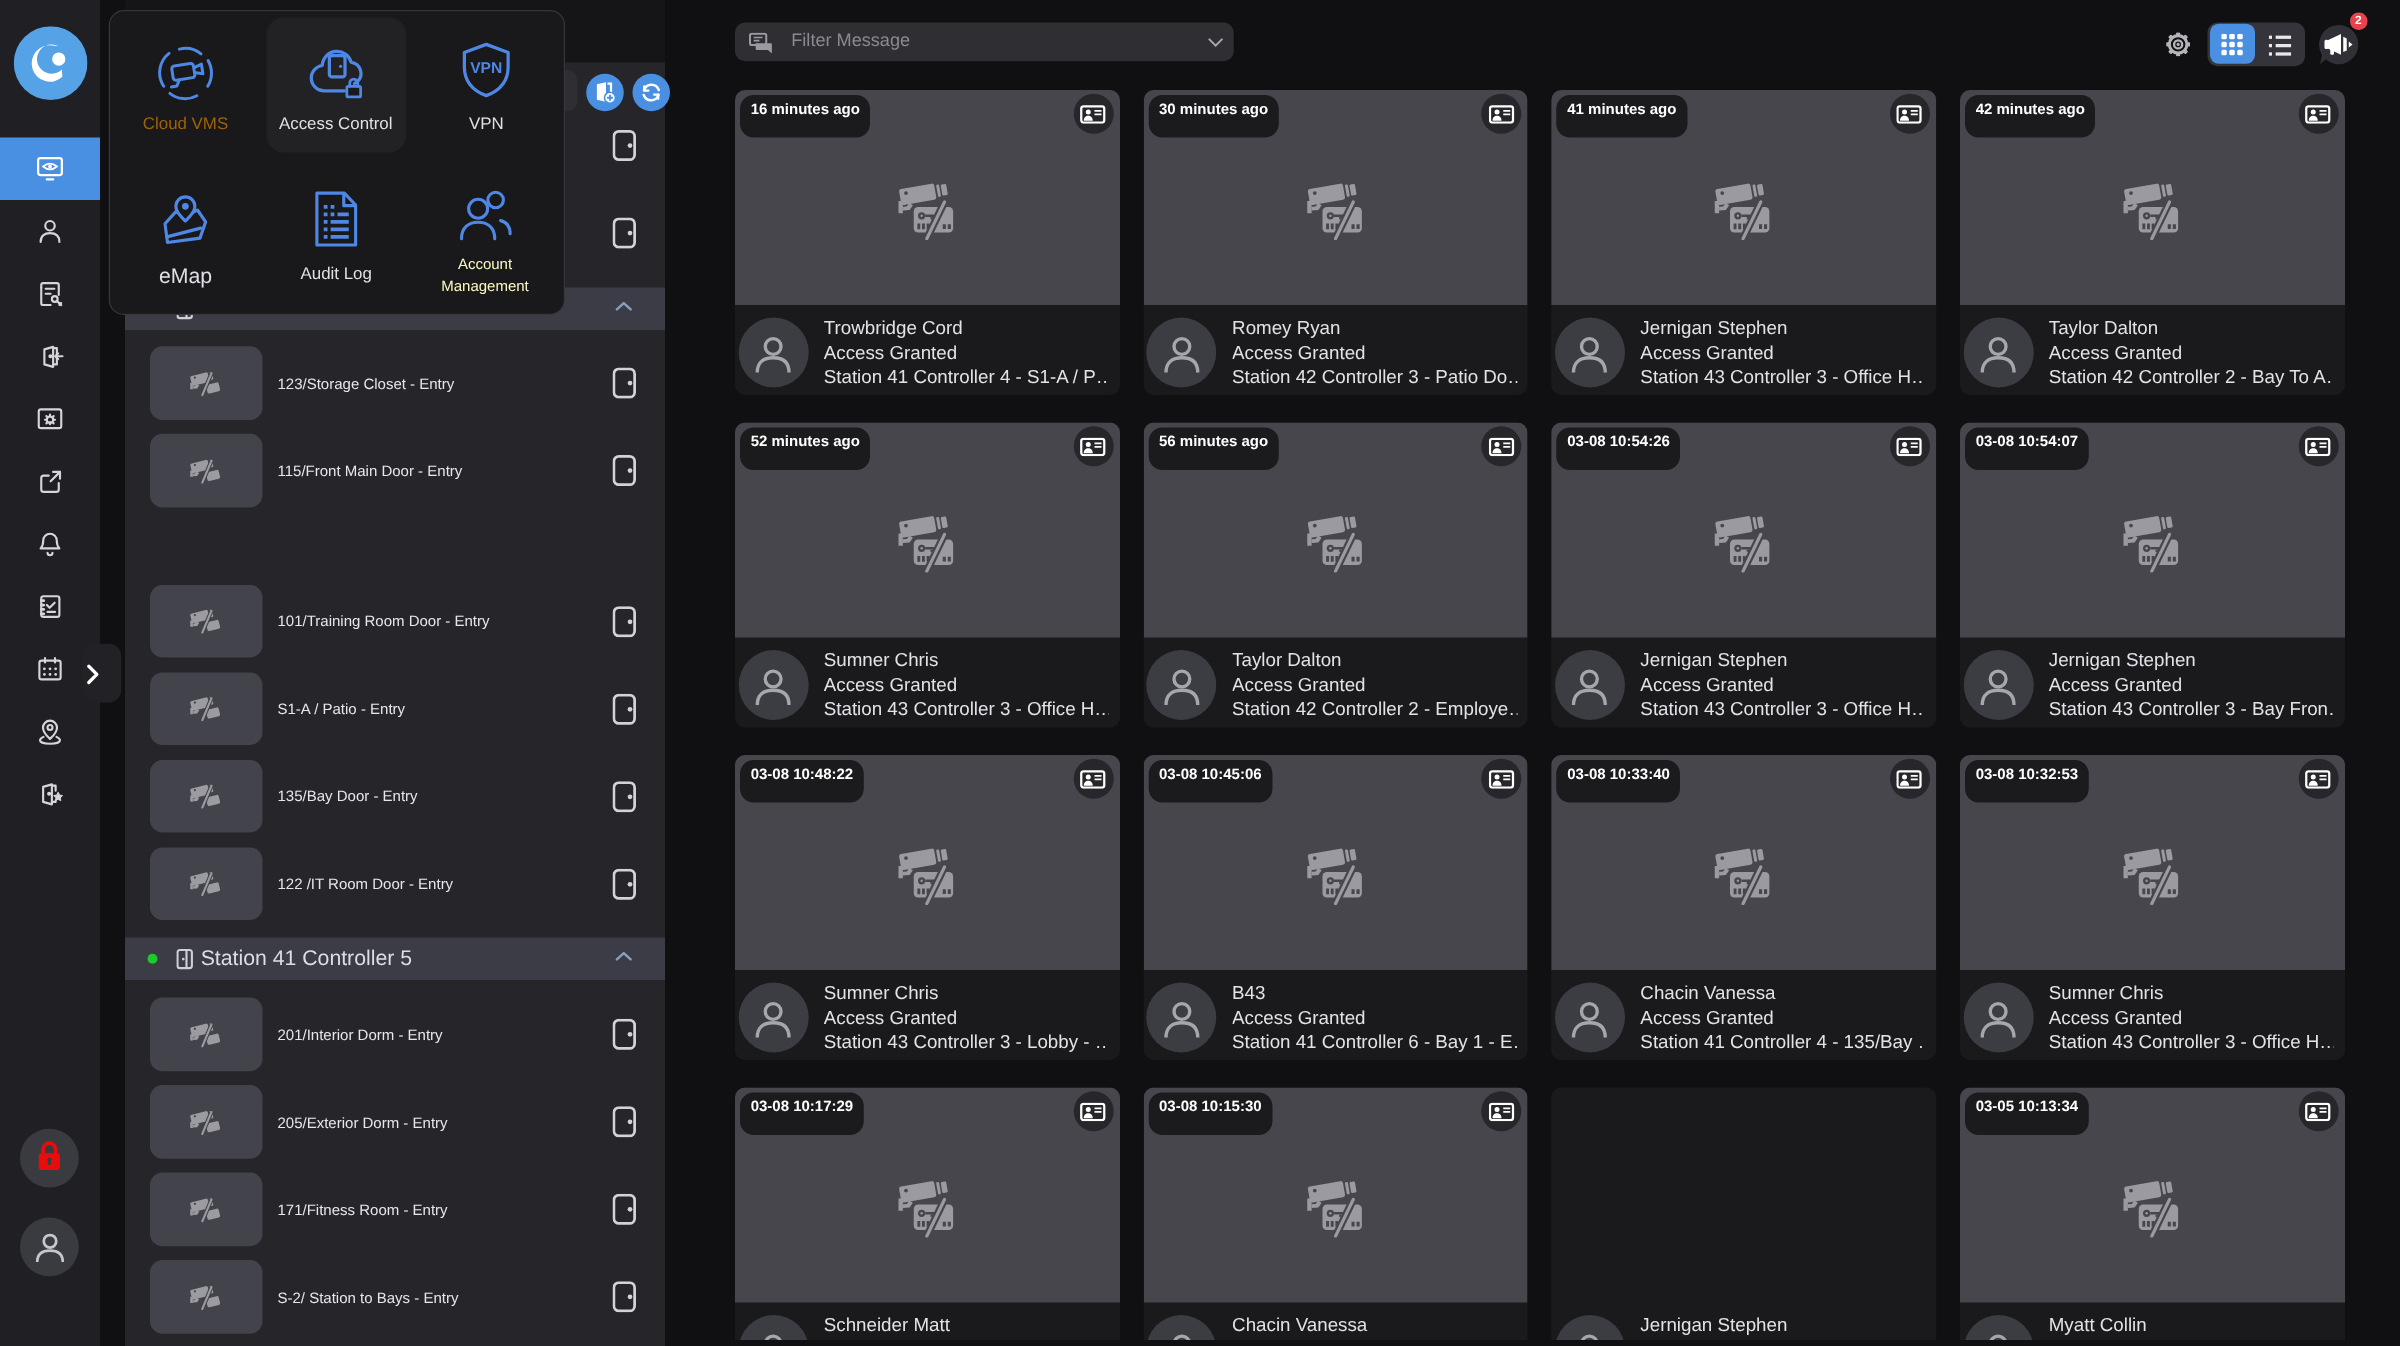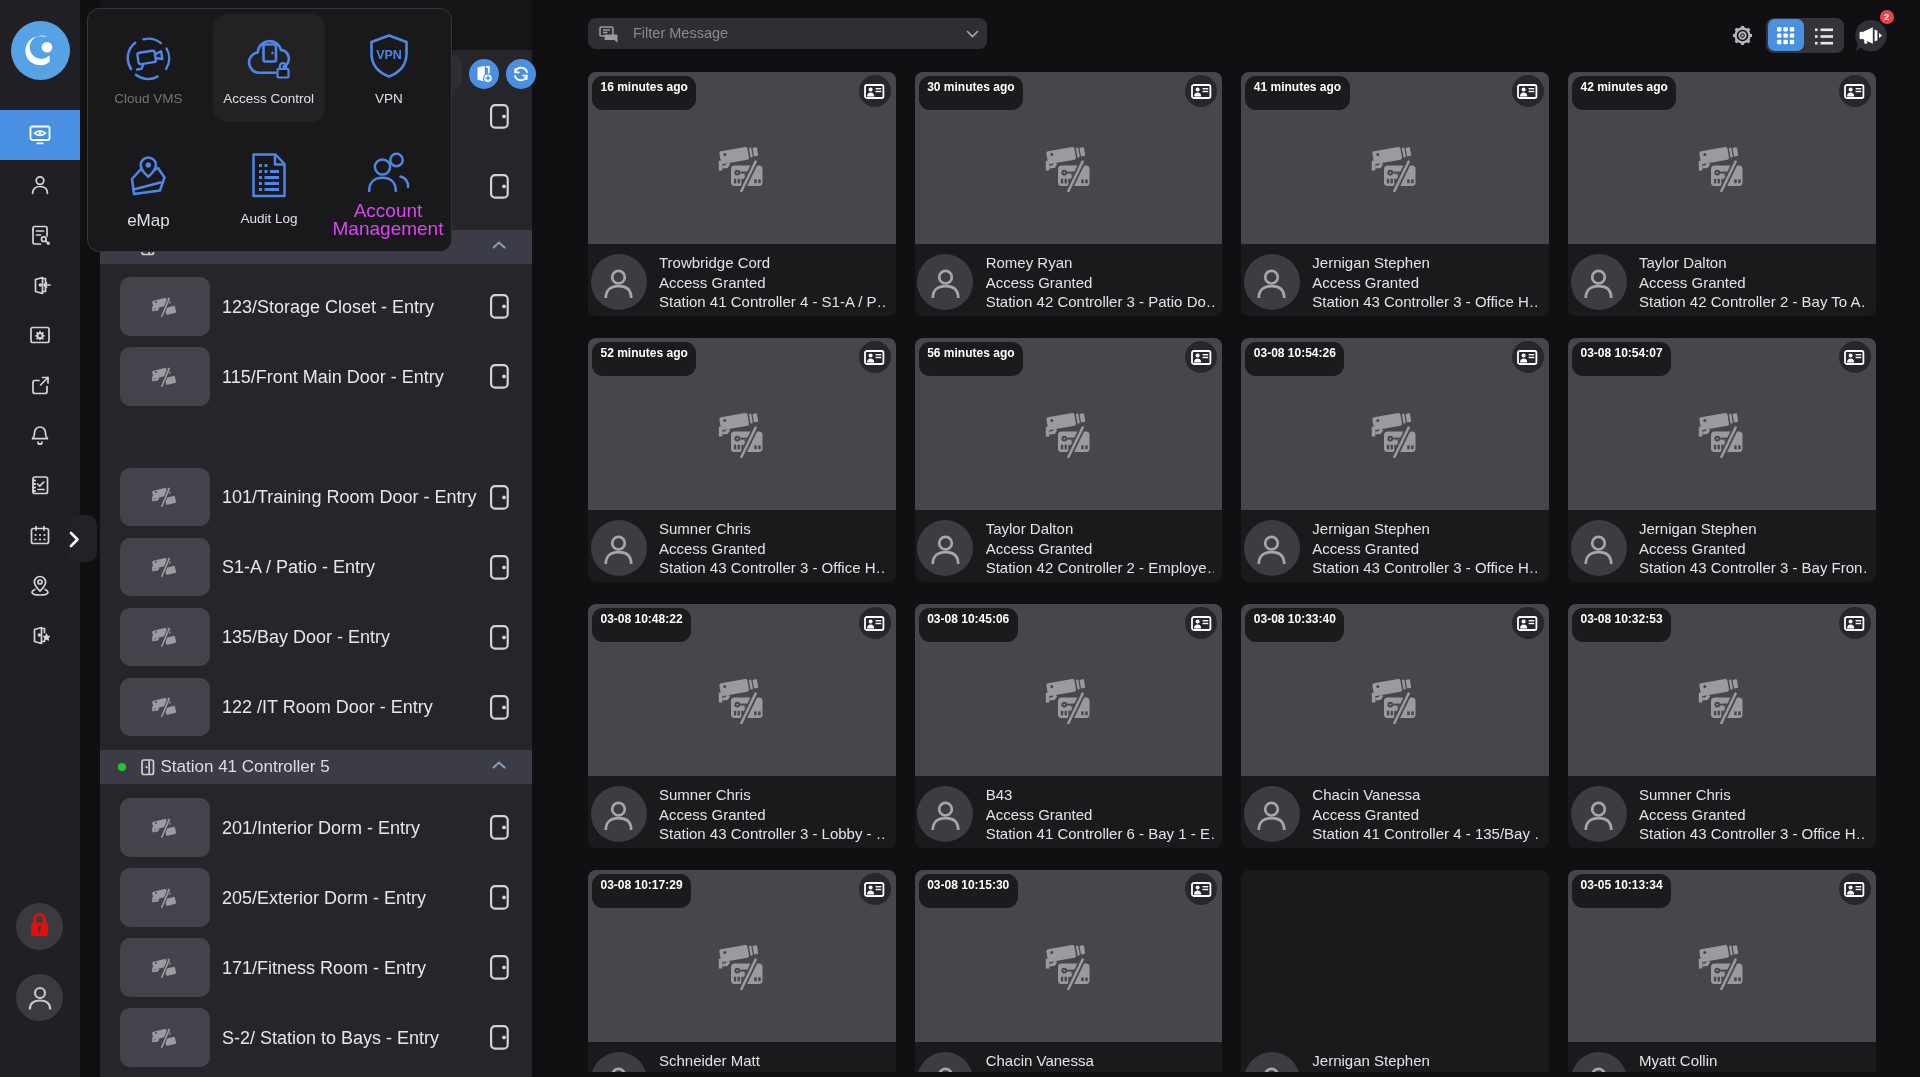--- a/index.html
+++ b/index.html
@@ -13,21 +13,21 @@
 .badge{position:absolute;right:5px;top:3px;width:32px;height:32px;border-radius:50%;background:#26262b;
   display:flex;align-items:center;justify-content:center}
 .cav{position:absolute;left:2.5px;top:182px;width:56px;height:56px;border-radius:50%;background:#3c3c43;
   display:flex;align-items:center;justify-content:center}
 .ct{position:absolute;left:71px;top:181px;width:228px;color:#e3e3e7;font-size:15px;line-height:19.5px;}
 .ct div{white-space:nowrap;overflow:hidden}
 .camwrap{position:absolute;left:130px;top:71.5px}
 .drow{position:absolute;left:0;width:431px;height:70px}
 .dtile{position:absolute;left:20px;top:5.8px;width:90px;height:58.5px;background:#43434b;border-radius:10px;
   display:flex;align-items:center;justify-content:center}
-.dlabel{position:absolute;left:122px;top:0;height:70px;line-height:70px;color:#e7e7eb;font-size:18px;white-space:nowrap}
+.dlabel{position:absolute;left:122px;top:0;height:70px;line-height:70px;color:#e7e7eb;font-size:12px;white-space:nowrap}
 .dicon{position:absolute;left:390px;top:22.5px}
 .hrow{position:absolute;left:0;width:431.5px;height:34.5px;background:#3b3c46;color:#dddde3;font-size:17px}
 .hdot{position:absolute;left:17.5px;top:13.2px;width:8px;height:8px;border-radius:50%;background:#1ec82d}
 .hctl{position:absolute;left:41px;top:9px}
 .htxt{position:absolute;left:60.5px;top:0;line-height:34.5px;white-space:nowrap}
 .hchev{position:absolute;left:392px;top:11px}
 .sico{position:absolute;left:28px;width:24px;height:24px}
 </style></head><body>
 <div id="root">
 
@@ -813,18 +813,18 @@
 <rect x="10" y="36" width="3" height="3"></rect>
         <rect x="15.5" y="36" width="14.5" height="3"></rect>
 </g>
 </svg>
 <svg class="abs" style="left:366px;top:150px" width="45" height="43" viewBox="0 0 45 43" fill="none" stroke="#4e87e4" stroke-width="2.5" stroke-linecap="round">
 <circle cx="30.5" cy="10" r="6.2"></circle>
 <path d="M34.5 26.5 c4.8 1.2 7.6 5 7.6 10.5"></path>
 <circle cx="16.5" cy="17" r="7.6" fill="#19191c"></circle>
 <path d="M3.2 41 c0 -9.3 6 -13.2 13.3 -13.2 s13.3 3.9 13.3 13.2"></path>
 </svg>
-<div class="abs" style="left:88.4px;top:90.5px;width:120px;text-align:center;color:#737373;font-size:13.5px">Cloud VMS</div>
+<div class="abs" style="left:88.4px;top:90.5px;width:120px;text-align:center;color:#a16207;font-size:13.5px">Cloud VMS</div>
 <div class="abs" style="left:208.60000000000002px;top:90.5px;width:120px;text-align:center;color:#e0e0e4;font-size:13.5px">Access Control</div>
 <div class="abs" style="left:329px;top:90.5px;width:120px;text-align:center;color:#e0e0e4;font-size:13.5px">VPN</div>
 <div class="abs" style="left:88.4px;top:211px;width:120px;text-align:center;color:#e0e0e4;font-size:17px">eMap</div>
 <div class="abs" style="left:209px;top:211px;width:120px;text-align:center;color:#e0e0e4;font-size:13.5px">Audit Log</div>
-<div class="abs" style="left:328px;top:201.5px;width:120px;text-align:center;color:#d946ef;font-size:19px;line-height:18px">Account<br>Management</div>
+<div class="abs" style="left:328px;top:201.5px;width:120px;text-align:center;color:#fef9c3;font-size:12px;line-height:18px">Account<br>Management</div>
 </div>
 </body></html>

